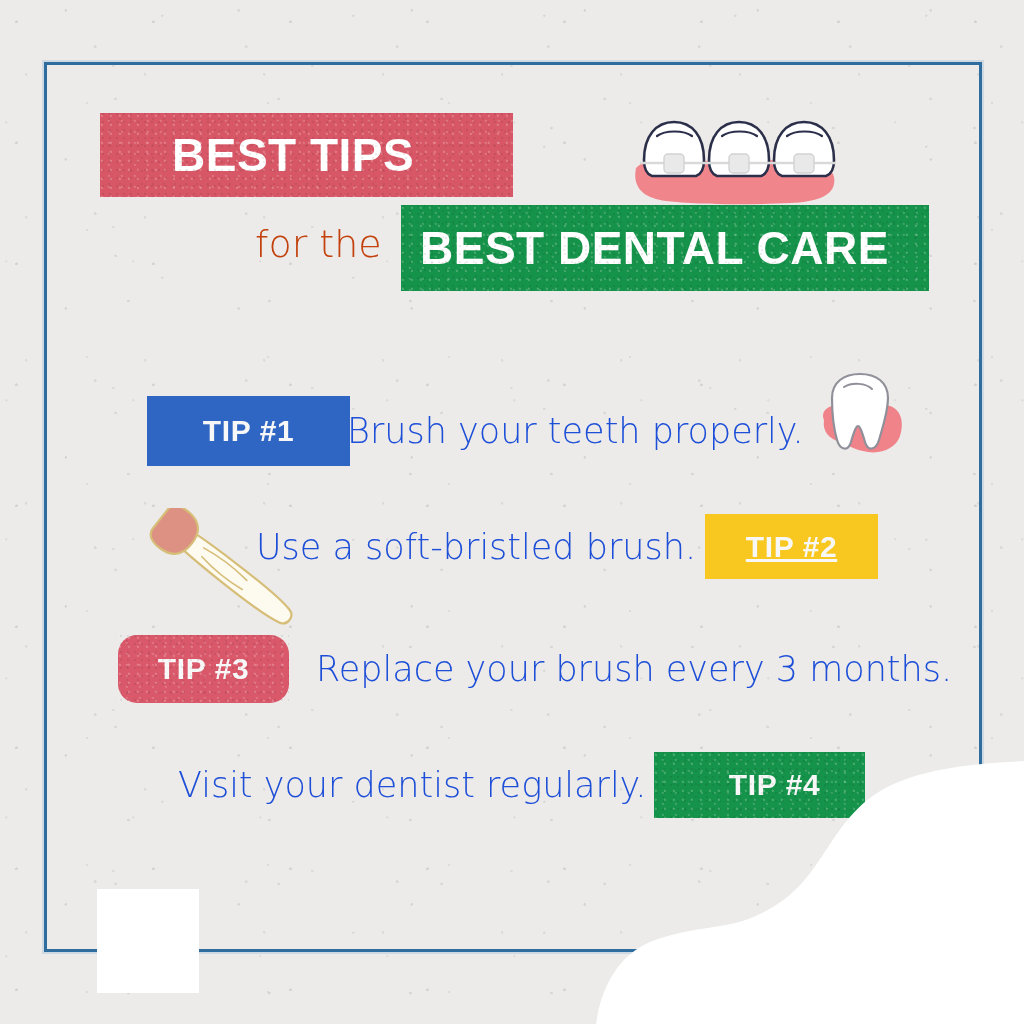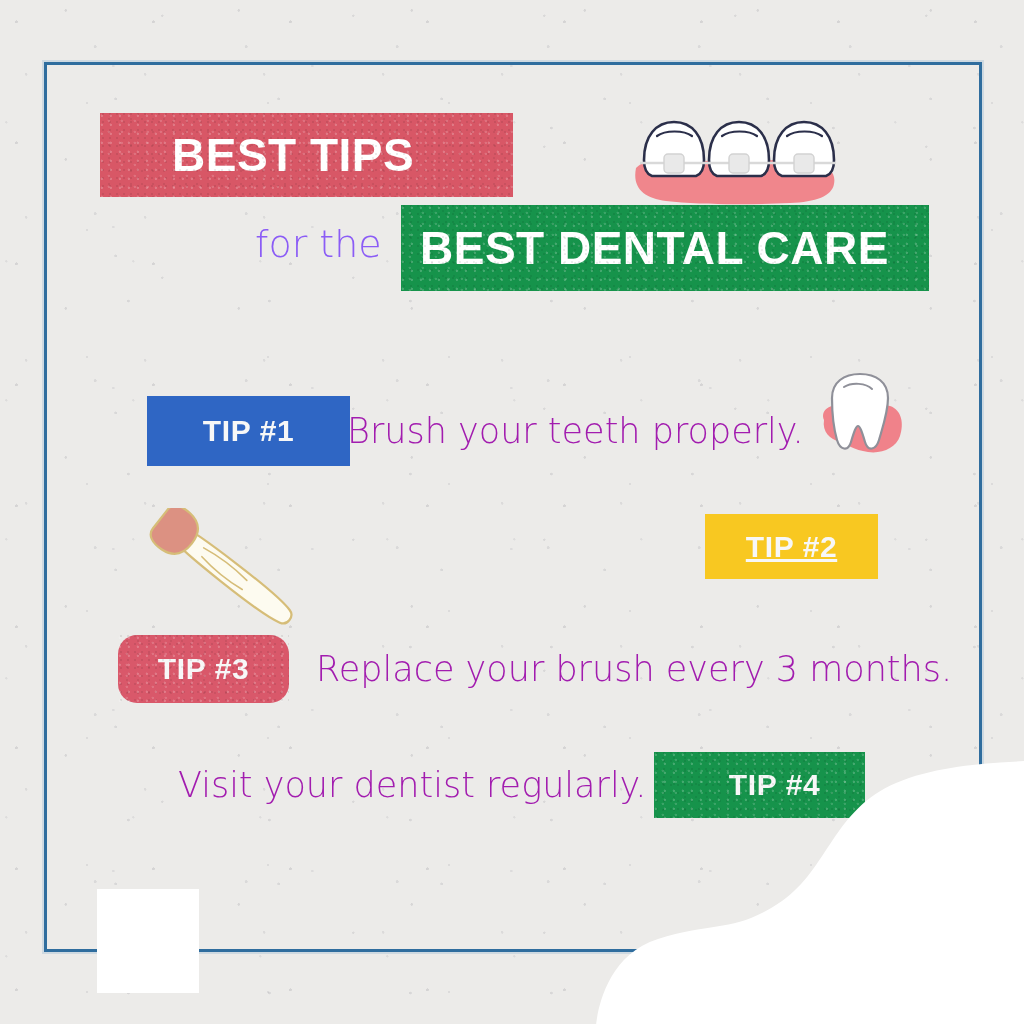--- a/index.html
+++ b/index.html
@@ -77,33 +77,33 @@
     background-image:
       radial-gradient(circle at 20% 30%, rgba(255,255,255,.28) 0 1px, transparent 1.4px),
       radial-gradient(circle at 67% 71%, rgba(255,255,255,.22) 0 1px, transparent 1.4px),
       radial-gradient(circle at 44% 12%, rgba(0,0,0,.10) 0 1px, transparent 1.4px),
       radial-gradient(circle at 83% 45%, rgba(0,0,0,.09) 0 1px, transparent 1.4px);
     background-size:9px 9px, 13px 11px, 7px 8px, 11px 13px;
     opacity:.75;
   }
   #for-the{
     position:absolute;left:255px;top:222px;
-    font-size:38px;color:#8b5cf6;font-weight:300;
+    font-size:38px;color:#c2410c;font-weight:300;
     font-family:"DejaVu Sans", sans-serif;
   }
 
   
   .tip-badge{
     position:absolute;
     display:flex;align-items:center;justify-content:center;
     color:#f7f7f7;font-weight:bold;font-size:30px;letter-spacing:.6px;
   }
   .tip-text{
     position:absolute;
-    font-size:35px;color:#a21caf;font-weight:300;
+    font-size:35px;color:#1d4ed8;font-weight:300;
     font-family:"DejaVu Sans", sans-serif;
     white-space:nowrap;
   }
 
   #badge-1{left:147px;top:396px;width:203px;height:70px;background:#2f66c4;}
   #text-1 {left:347px;top:411px;}
 
   #badge-2{left:705px;top:514px;width:173px;height:65px;background:#f8c821;text-decoration:underline;}
   #text-2 {left:256px;top:527px;}
 
@@ -189,20 +189,21 @@
       <path d="M70 68 C88 71 106 71 122 69" fill="none" stroke="#d6bd78" stroke-width="1.6" stroke-linecap="round"></path>
 
       <path d="M14 52 C14 44 22 40 34 41 C46 42 54 48 54 64
                C54 80 46 86 34 87 C22 88 14 84 14 76 Z" fill="#dc9182" stroke="#d6bd78" stroke-width="2.2"></path>
     </g>
   </svg>
 
   <div id="badge-2" class="tip-badge">
     <span>TIP #2</span>
   </div>
+  <div id="text-2" class="tip-text">Use a soft-bristled brush.</div>
 
   <div id="badge-3" class="tip-badge grain">
     <span>TIP #3</span>
   </div>
   <div id="text-3" class="tip-text">Replace your brush every 3 months.</div>
 
   <div id="badge-4" class="tip-badge grain">
     <span>TIP #4</span>
   </div>
   <div id="text-4" class="tip-text">Visit your dentist regularly.</div>

